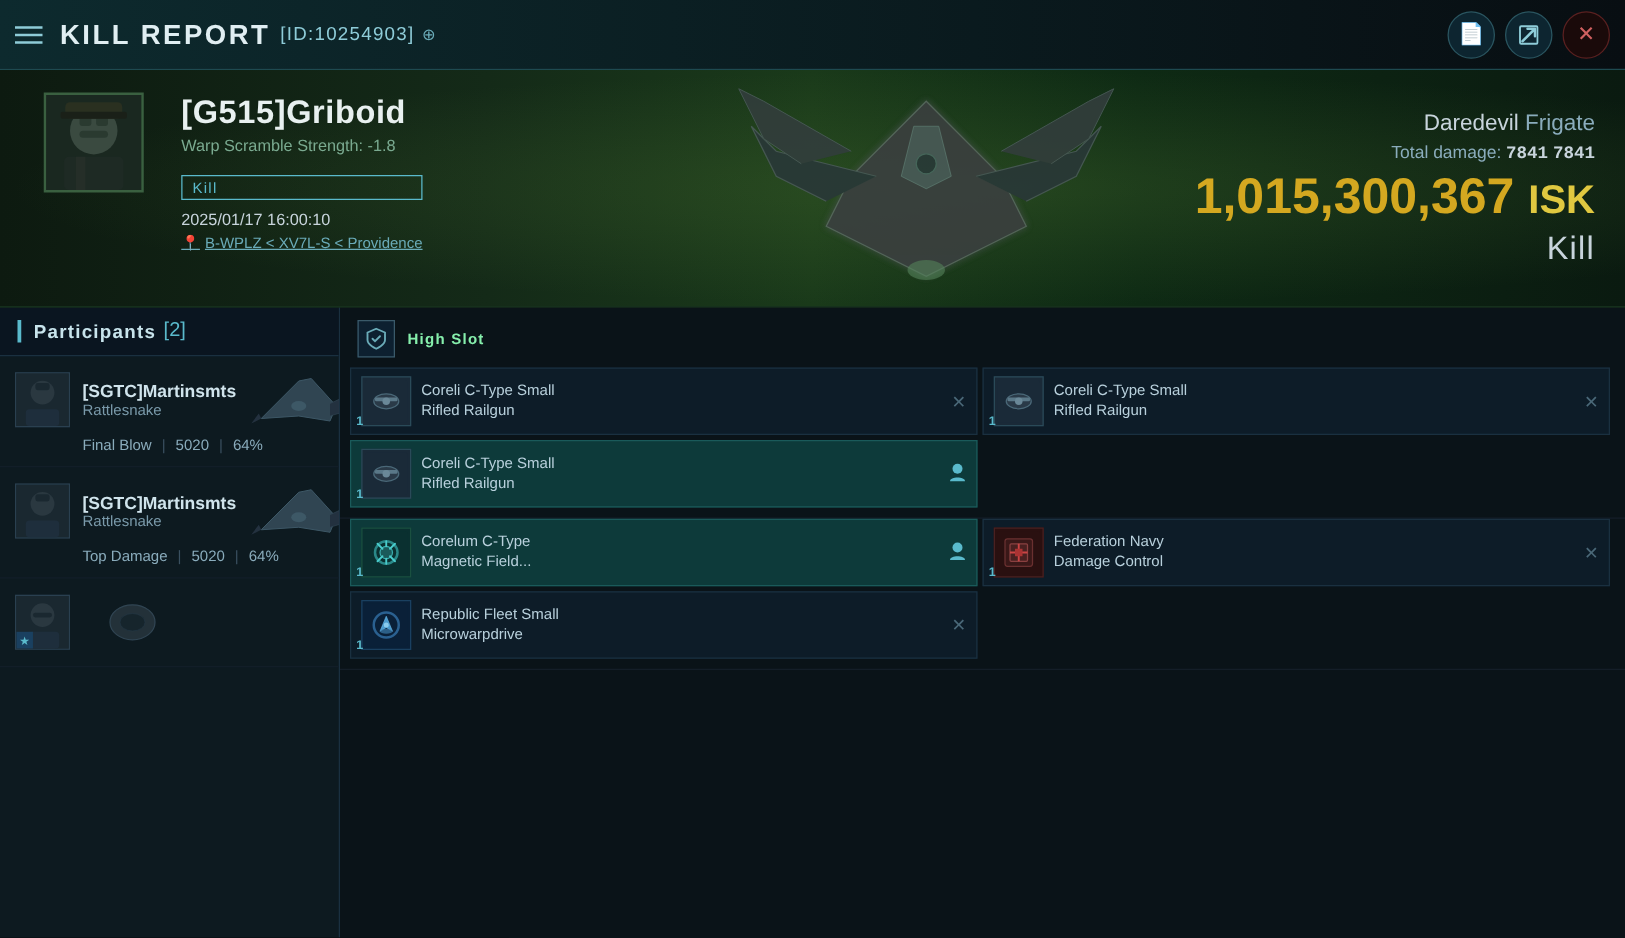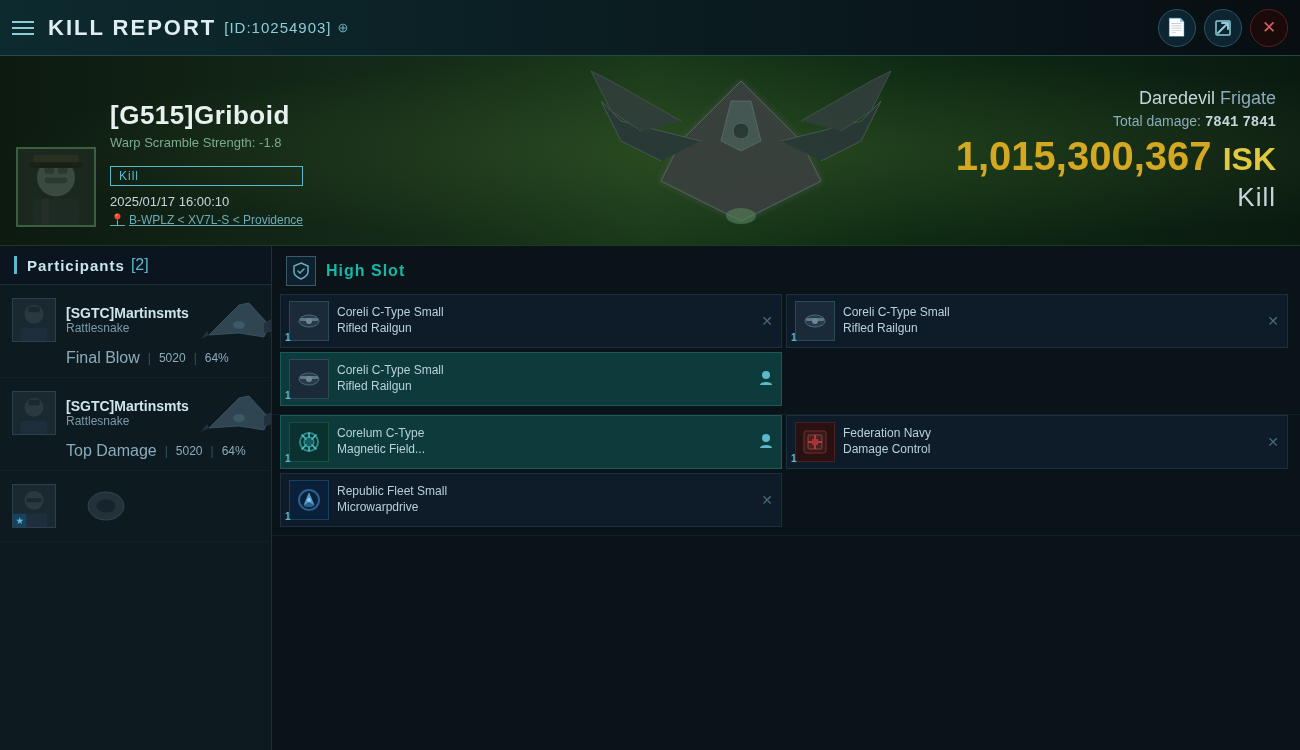--- a/index.html
+++ b/index.html
@@ -69,24 +69,25 @@
       height: 190px;
       border-bottom: 1px solid #1a3a20;
       overflow: hidden;
     }
     .hero-bg-overlay {
       position: absolute; inset: 0;
       background: radial-gradient(ellipse at 60% 50%, rgba(80,120,50,0.3) 0%, transparent 70%);
     }
     .hero-left {
       display: flex;
-      align-items: flex-end;
+      align-items: flex-start;
       padding: 18px 16px;
       z-index: 2;
-      gap: 14px;
+      gap: 30px;
+      margin-left: 19px;
     }
     .avatar-container {
       width: 80px; height: 80px;
       border: 2px solid #3a6040;
       flex-shrink: 0;
       overflow: hidden;
       background: #1a2820;
     }
     .avatar-placeholder {
       width: 100%; height: 100%;
@@ -231,21 +232,21 @@
       font-size: 12px; color: #6a8898;
       margin-top: 4px;
       padding-left: 54px;
       gap: 8px;
     }
     .participant-stat {
       color: #8aacbc;
     }
     .stat-divider { color: #3a5060; }
     .participant-badge {
-      font-size: 16px; color: #8aacbc;
+      font-size: 12px; color: #8aacbc;
     }
     .capsule-item .participant-ship-img { font-size: 28px; }
 
     
     .right-panel {
       flex: 1;
       background: #0a1318;
       display: flex; flex-direction: column;
       overflow-y: auto;
     }
@@ -258,22 +259,22 @@
       gap: 10px;
     }
     .slot-icon {
       width: 30px; height: 30px;
       border: 1px solid #3a5a6a;
       background: #0d2030;
       display: flex; align-items: center; justify-content: center;
       font-size: 15px; color: #6aabb8;
     }
     .slot-title {
-      font-size: 16px; font-weight: 600;
-      color: #14b8a6; letter-spacing: 1px;
+      font-size: 12px; font-weight: 600;
+      color: #86efac; letter-spacing: 1px;
     }
     .slot-items {
       display: flex; flex-wrap: wrap;
       padding: 0 8px 8px;
       gap: 4px;
     }
     .slot-item {
       display: flex; align-items: center;
       width: calc(50% - 4px);
       background: #0d1c28;

